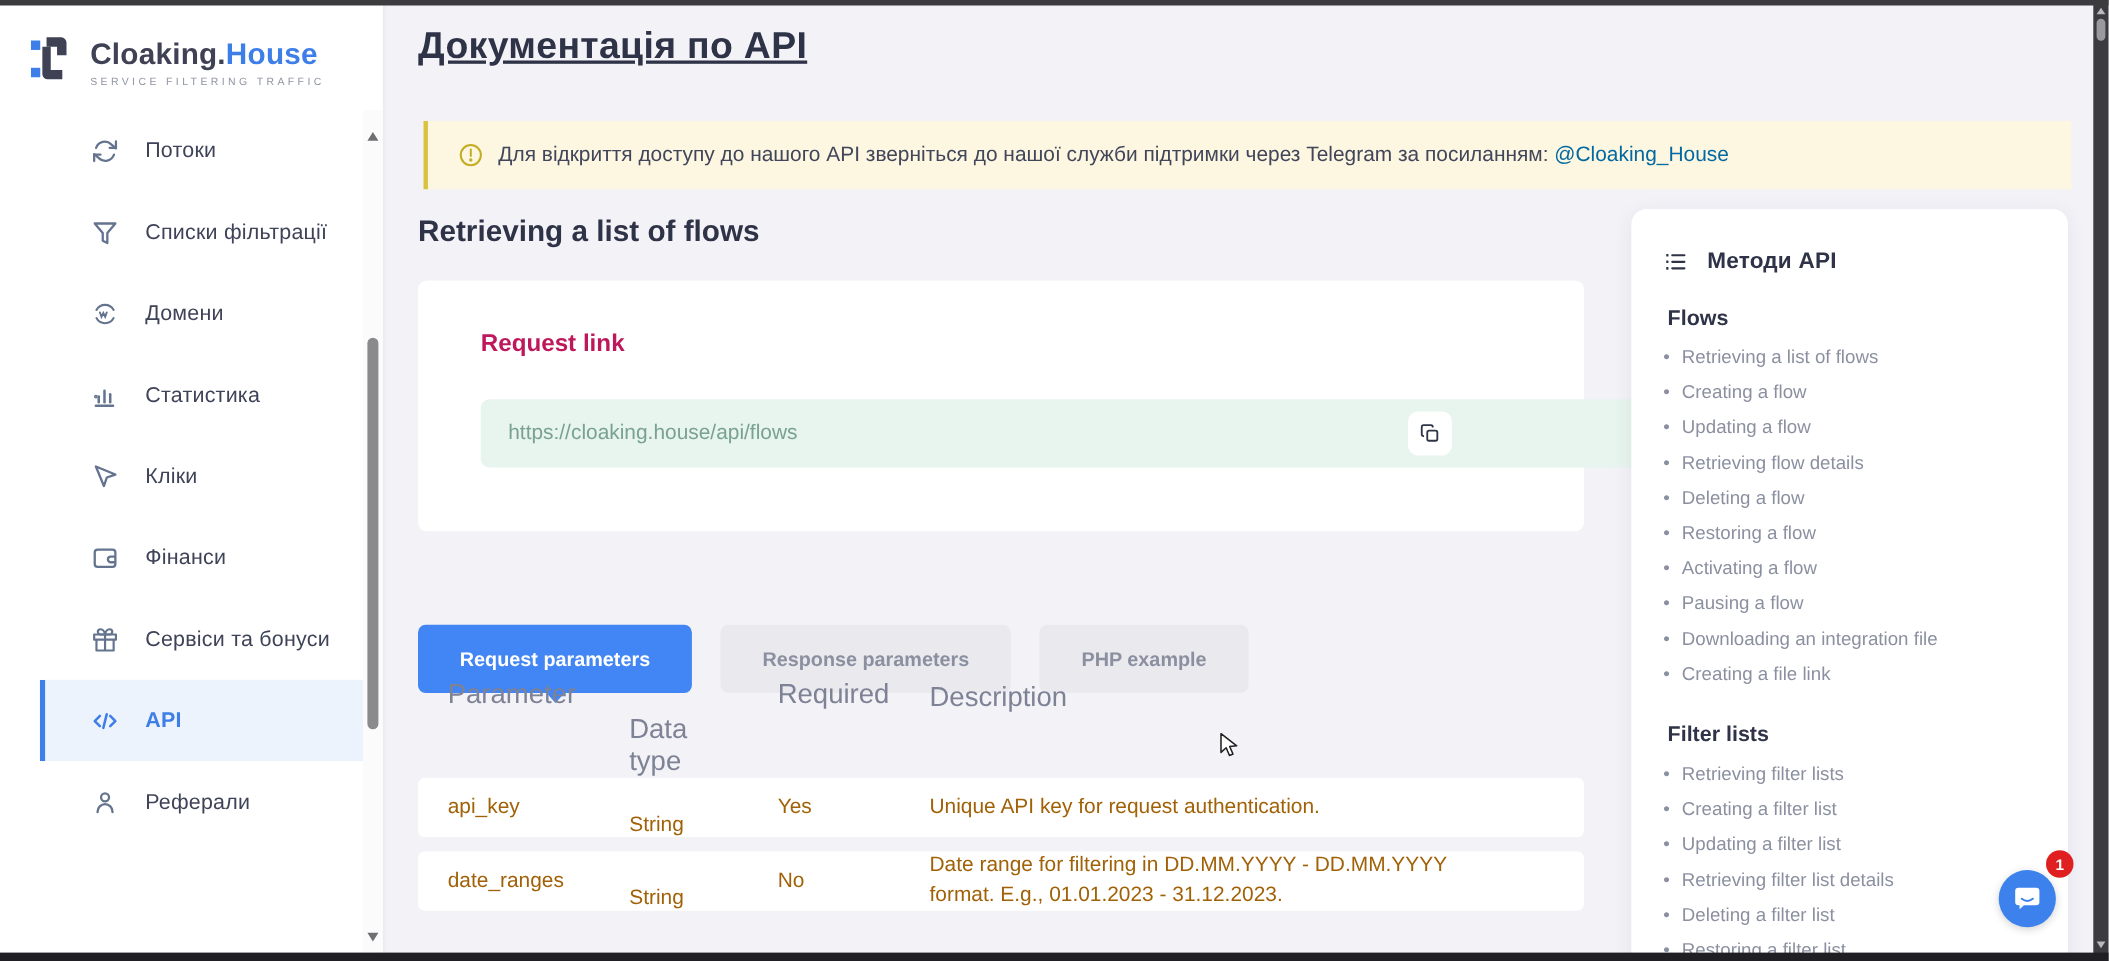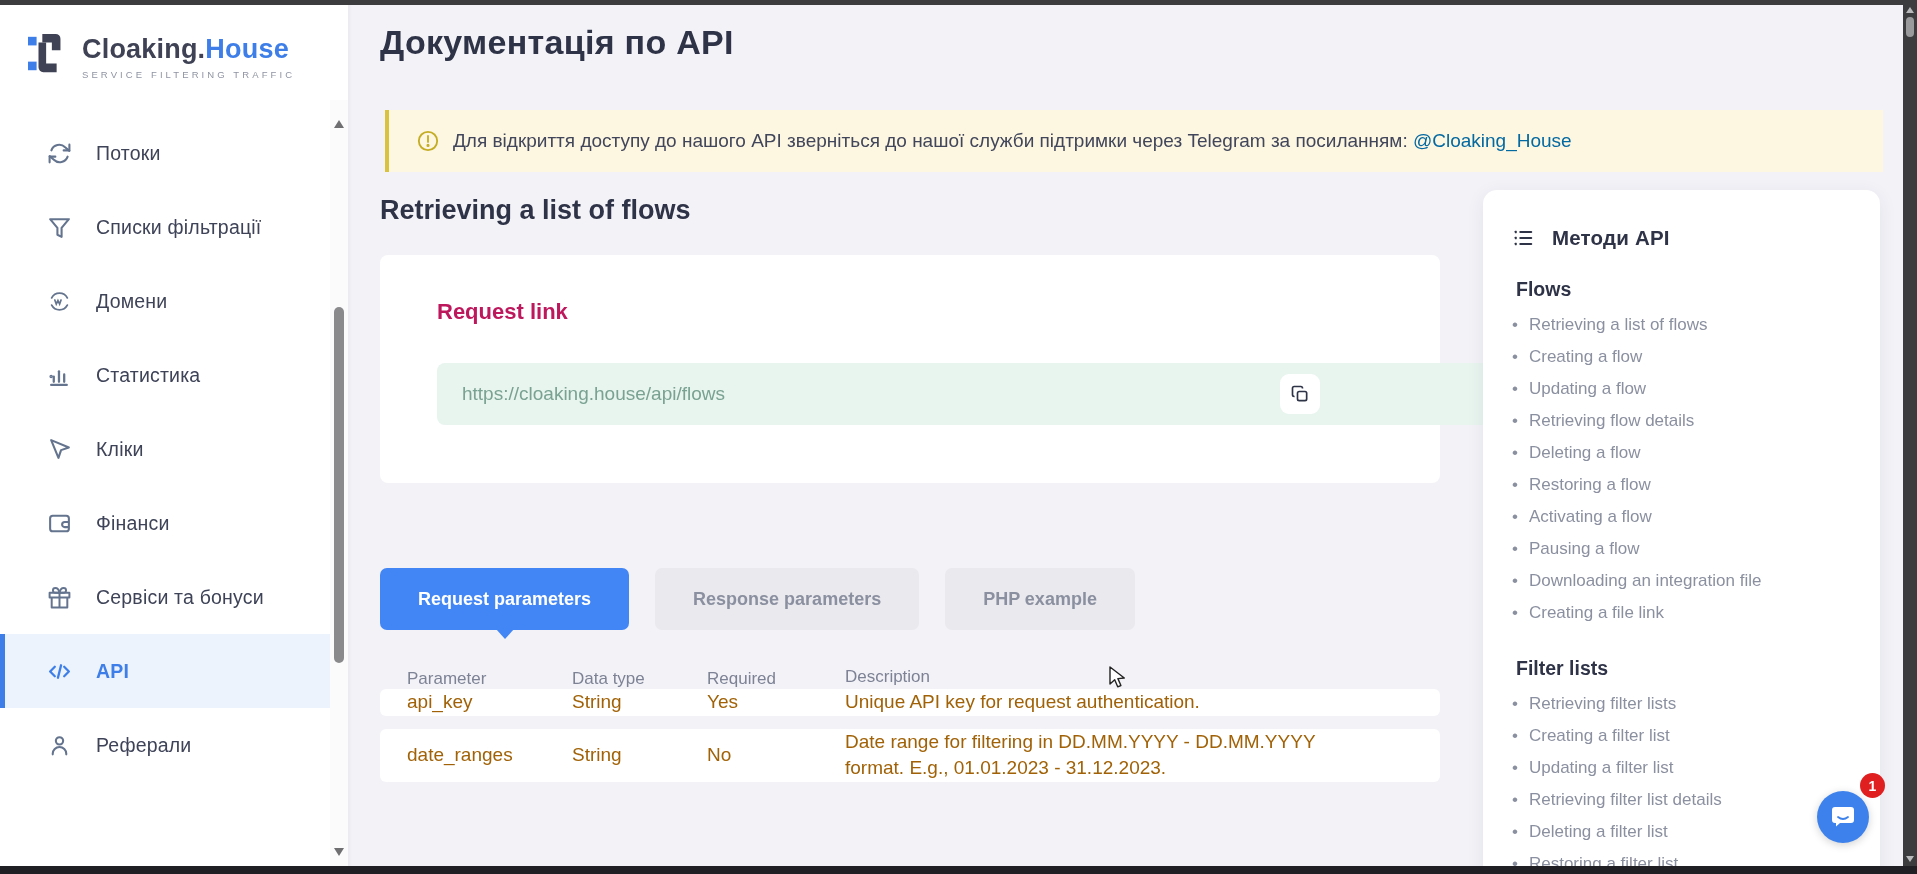--- a/index.html
+++ b/index.html
@@ -17,38 +17,38 @@
   .vscroll .arrow-down { position:absolute; top:856px; left:3px; width:0; height:0; border-left:4px solid transparent; border-right:4px solid transparent; border-top:6px solid #b9b9bb; }
 
   
   .sidebar { position:absolute; left:0; top:0; width:348px; height:874px; background:#ffffff; box-shadow:1px 0 4px rgba(40,40,70,.06); z-index:10; }
   .logo { position:absolute; left:28px; top:30px; display:flex; align-items:flex-start; gap:12px; }
   .logo-mark { width:42px; height:48px; flex:0 0 auto; }
   .logo-name { font-size:27px; font-weight:700; color:#3f4254; letter-spacing:.2px; line-height:1; margin-top:6px; }
   .logo-name .accent { color:#3d7ee8; }
   .logo-tagline { font-size:9.5px; color:#8f94a3; letter-spacing:3.1px; margin-top:6px; font-weight:500; }
 
-  .nav { position:absolute; left:0; top:116px; width:335px; }
+  .nav { position:absolute; left:0; top:100px; width:335px;padding-left:36px; }
   .nav-item { height:74px; display:flex; align-items:center; gap:24px; padding-left:46px; cursor:pointer; color:#3e4358; }
   .nav-item .nav-icon { width:26px; height:26px; color:#64748f; display:flex; align-items:center; justify-content:center; }
   .nav-item .nav-icon svg { width:25px; height:25px; }
   .nav-item .nav-label { font-size:19.5px; font-weight:500; letter-spacing:.2px; }
   .nav-item.active { background:#edf3fc; box-shadow:inset 5px 0 0 0 #3d7ee8; color:#3d7ee8; }
   .nav-item.active .nav-icon { color:#3d7ee8; }
   .nav-item.active .nav-label { font-weight:700; }
 
   
   .side-scroll { position:absolute; top:100px; left:330px; width:18px; height:774px; background:#fbfbfc; z-index:12; }
   .side-scroll .arrow-up { position:absolute; top:20px; left:4px; width:0; height:0; border-left:5px solid transparent; border-right:5px solid transparent; border-bottom:8px solid #6f6f72; }
   .side-scroll .thumb { position:absolute; top:207px; left:4px; width:10px; height:356px; border-radius:5px; background:#8a8a8d; }
   .side-scroll .arrow-down { position:absolute; top:748px; left:4px; width:0; height:0; border-left:5px solid transparent; border-right:5px solid transparent; border-top:8px solid #6f6f72; }
 
   
   .main { position:absolute; left:348px; top:5px; width:1555px; height:869px; background:#f2f2f7; }
-  .page-title { position:absolute; left:32px; top:18px; font-size:34px; font-weight:800; color:#2f3347; letter-spacing:.3px; }
+  .page-title { position:absolute; left:32px; top:18px; font-size:34px; font-weight:800; color:#2f3347; letter-spacing:.3px;text-decoration:underline; }
 
   .notice { position:absolute; left:37px; top:105px; width:1498px; height:62px; background:#fdf6e1; border-left:4px solid #d8c23f; display:flex; align-items:center; gap:14px; padding-left:28px; }
   .notice-icon { width:22px; height:22px; color:#c4ad23; flex:0 0 auto; }
   .notice-text { font-size:19px; color:#41465a; }
   .notice-link { color:#0369a1; text-decoration:none; }
 
   .section-title { position:absolute; left:32px; top:190px; font-size:27px; font-weight:800; color:#2f3347; }
 
   .request-card { position:absolute; left:32px; top:250px; width:1060px; height:228px; background:#ffffff; border-radius:8px; }
   .request-card-title { position:absolute; left:57px; top:44px; font-size:22px; font-weight:800; color:#be185d; }
@@ -56,25 +56,25 @@
   .request-url { font-size:19px; color:#79a292; }
   .copy-btn { position:absolute; left:900px; top:119px; width:40px; height:40px; background:#ffffff; border:none; border-radius:9px; display:flex; align-items:center; justify-content:center; cursor:pointer; color:#2f3347; }
   .copy-btn svg { width:20px; height:20px; }
 
   .tabs { position:absolute; left:32px; top:531px; display:flex; gap:26px; }
   .tab { position:relative; height:62px; padding:0 38px; display:flex; align-items:center; justify-content:center; background:#e9e9ee; border-radius:7px; font-size:18px; font-weight:600; color:#8b90a0; cursor:pointer; white-space:nowrap;margin-top:32px; }
   .tab.active { background:#4285f4; color:#ffffff; }
   .tab.active::after { content:""; position:absolute; left:50%; bottom:-9px; transform:translateX(-50%); width:0; height:0; border-left:9px solid transparent; border-right:9px solid transparent; border-top:10px solid #4285f4; }
 
   .ptable { position:absolute; left:32px; top:612px; width:1060px; }
-  .ptable-head { display:flex; align-items:flex-end; min-height:72px; color:#7d8295; font-size:17px; }
+  .ptable-head { display:flex; align-items:flex-start; min-height:72px; color:#7d8295; font-size:25px; }
   .ptable-row { display:flex; align-items:center; background:#ffffff; border-radius:6px; margin-bottom:13px; color:#a16207; font-size:19px; }
   .col { padding-left:27px; }
   .col-parameter { width:165px; flex:0 0 auto; }
-  .col-datatype { width:135px; flex:0 0 auto; }
+  .col-datatype { width:135px; flex:0 0 auto;margin-top:32px; }
   .col-required { width:138px; flex:0 0 auto; }
   .col-description { width:560px; flex:0 0 auto; line-height:1.4; }
   .ptable-head .col-datatype { width:100px; margin-right:35px; }
 
   
   .methods { position:absolute; left:1483px; top:190px; width:397px; height:700px; background:#ffffff; border-radius:14px; box-shadow:0 4px 18px rgba(50,50,90,.08); z-index:20; padding:36px 20px 0 29px; }
   .methods-header { display:flex; align-items:center; gap:18px; color:#2f3347; }
   .methods-header svg { width:22px; height:22px; }
   .methods-title { font-size:20.5px; font-weight:800; letter-spacing:.2px; }
   .methods-section-title { font-size:19.5px; font-weight:700; color:#2f3347; margin:28px 0 8px 4px; }

